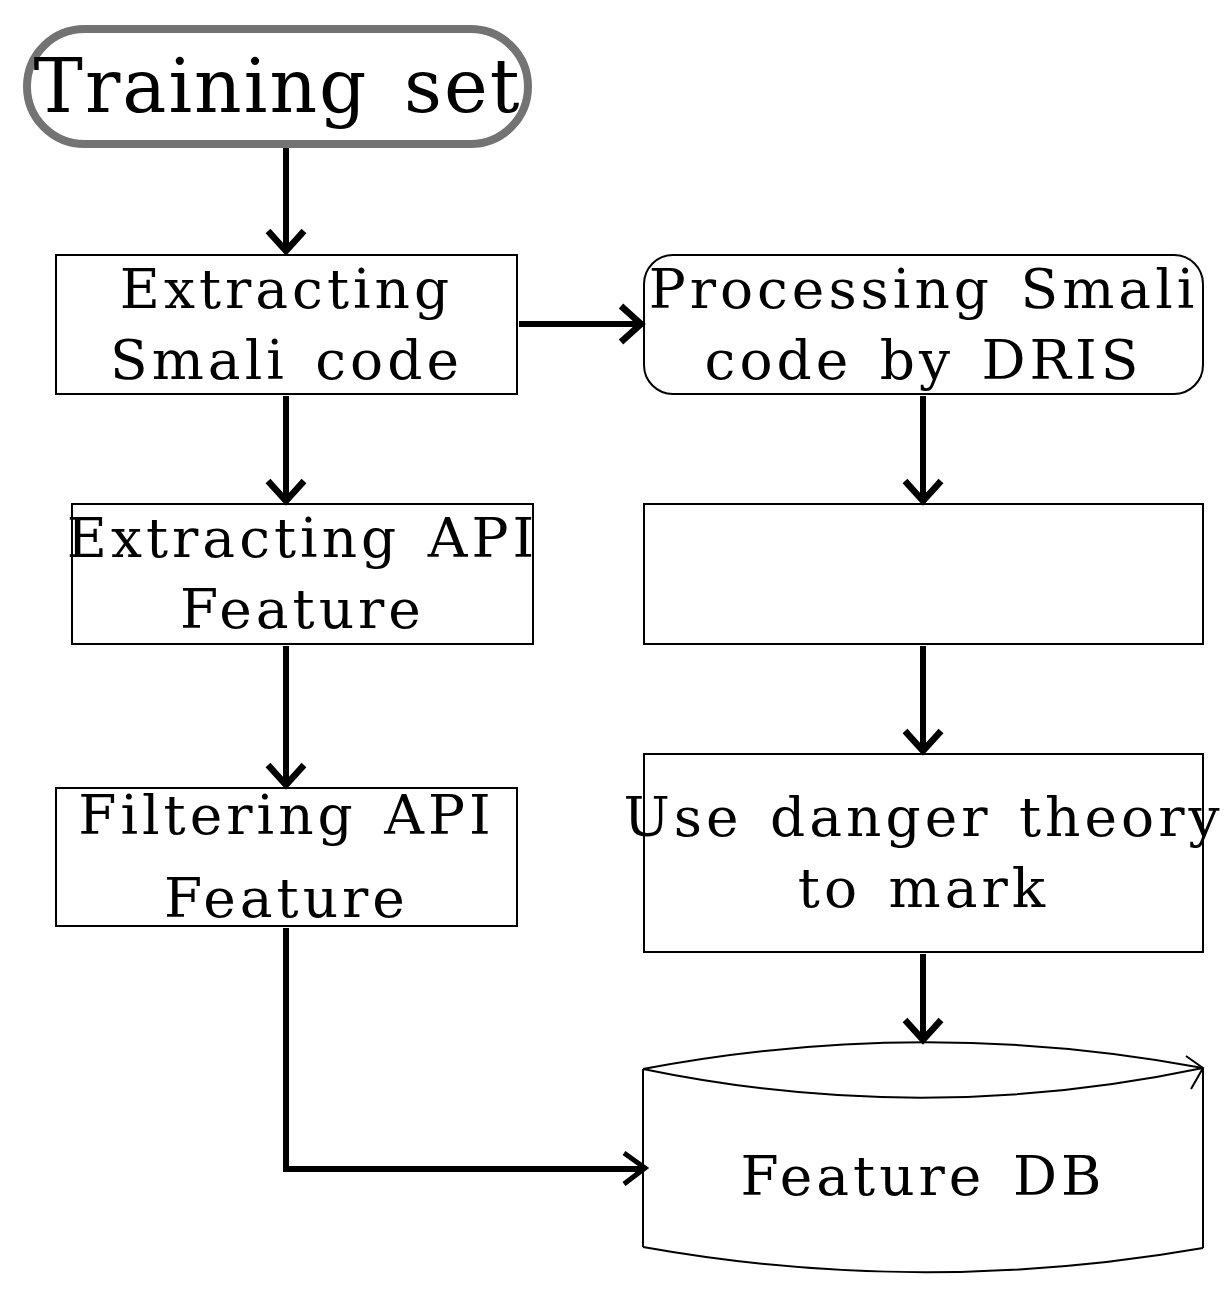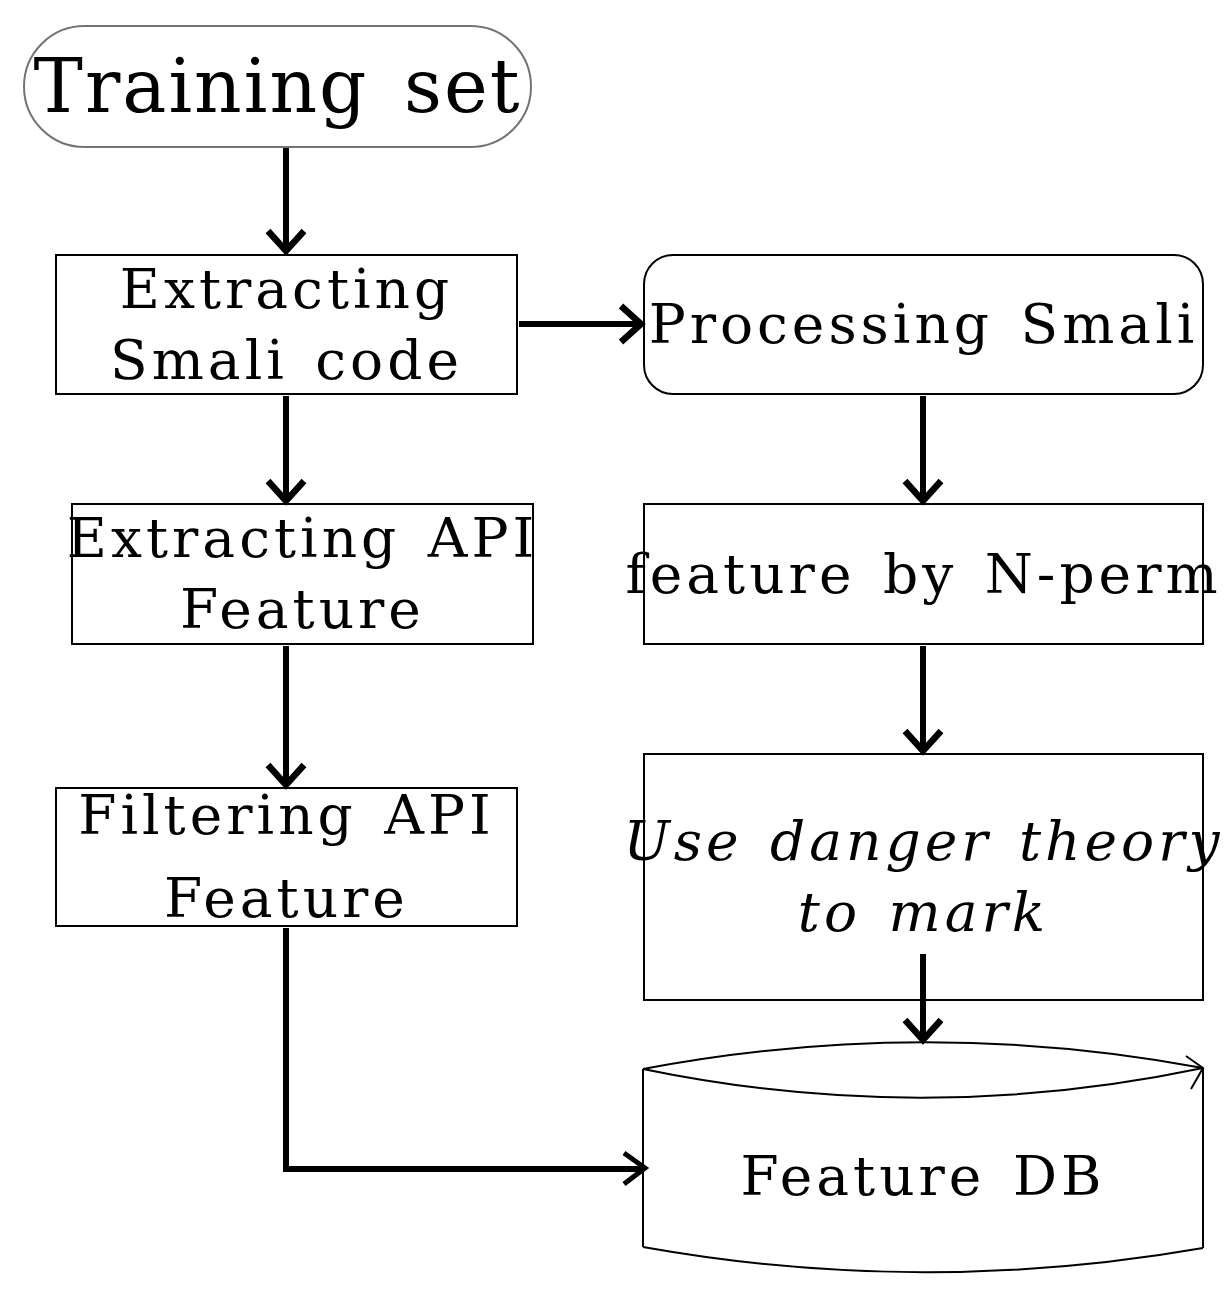--- a/index.html
+++ b/index.html
@@ -21,21 +21,21 @@
     justify-content: center;
     text-align: center;
     font-size: 55px;
     line-height: 71px;
     letter-spacing: 4px;
     word-spacing: 6px;
     white-space: nowrap;
   }
   .box { border: 2px solid #000000; }
   .stadium {
-    border: 2px solid #737373;
+    border: 8px solid #737373;
     border-radius: 62px;
     font-size: 74px;
     letter-spacing: 2px;
     word-spacing: 10px;
   }
   .db-label {  }
   svg.connectors {
     position: absolute;
     left: 0; top: 0;
     width: 1232px; height: 1295px;
@@ -106,37 +106,37 @@
     <div>Training set</div>
   </div>
 
   <div class="node box" style="left:55px; top:254px; width:463px; height:141px;">
     <div>Extracting</div>
     <div>Smali code</div>
   </div>
 
   <div class="node box" style="left:643px; top:254px; width:561px; height:141px;border-radius:30px;">
     <div>Processing Smali</div>
+    <div>code by DRIS</div>
   </div>
 
   <div class="node box" style="left:55px; top:503px; width:463px; height:142px;margin-left:16px;">
     <div>Extracting API</div>
     <div>Feature</div>
   </div>
 
   <div class="node box" style="left:643px; top:503px; width:561px; height:142px;">
-    <div>feature by N-perm</div>
   </div>
 
   <div class="node box" style="left:55px; top:787px; width:463px; height:140px;gap:12px;">
     <div>Filtering API</div>
     <div>Feature</div>
   </div>
 
-  <div class="node box" style="left:643px; top:753px; width:561px; height:248px;font-style:italic;">
+  <div class="node box" style="left:643px; top:753px; width:561px; height:200px;">
     <div>Use danger theory</div>
     <div>to mark</div>
   </div>
 
   <div class="node db-label" style="left:643px; top:1105px; width:560px; height:142px;gap:32px;">
     <div>Feature DB</div>
   </div>
 
 </div>
 

